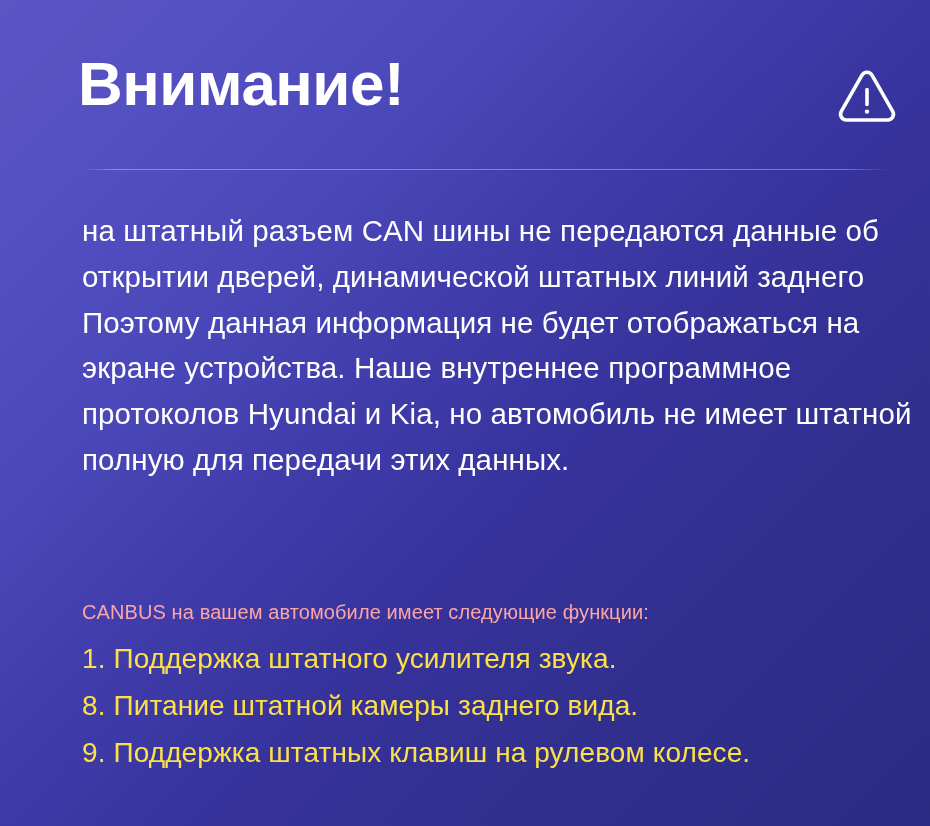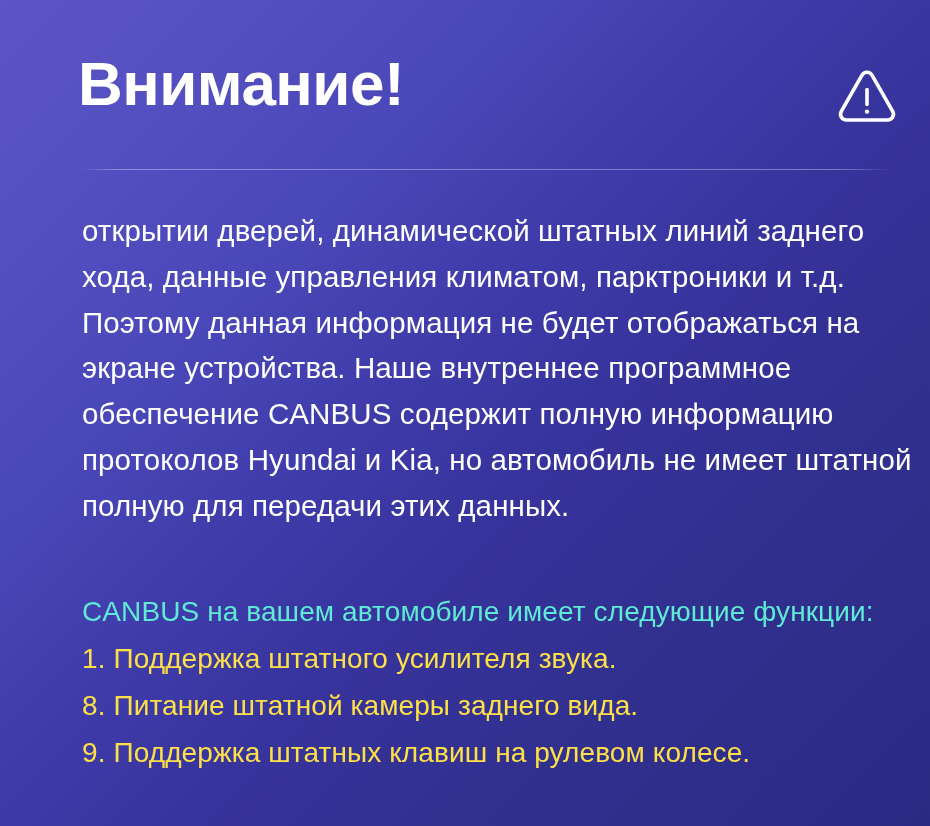--- a/index.html
+++ b/index.html
@@ -96,24 +96,24 @@
 
   
   .list-block {
     position: absolute;
     left: 62px;
     top: 589px;
     width: 818px;
   }
 
   .list-heading {
-    font-size: 28px;
+    font-size: 20px;
     font-weight: 400;
     line-height: 46px;
-    color: #5eead4;
+    color: #fca5a5;
     white-space: nowrap;
     letter-spacing: 0.1px;
   }
 
   .list-item {
     font-size: 28px;
     font-weight: 400;
     line-height: 47px;
     color: #fde047;
     white-space: nowrap;
@@ -138,25 +138,24 @@
                  C35.0 7.35 33.1 6.2 31 6.2 Z"></path>
         <line x1="31" y1="23.5" x2="31" y2="38.5"></line>
         <circle cx="31" cy="45.6" r="0.9" fill="#ffffff" stroke="#ffffff" stroke-width="2.6"></circle>
       </svg>
     </div>
 
     <div class="divider"></div>
   </div>
 
   <div class="body-block">
+    <div class="body-line">на штатный разъем CAN шины не передаются данные об</div>
     <div class="body-line">открытии дверей, динамической штатных линий заднего</div>
-    <div class="body-line">хода, данные управления климатом, парктроники и т.д.</div>
     <div class="body-line">Поэтому данная информация не будет отображаться на</div>
     <div class="body-line">экране устройства. Наше внутреннее программное</div>
-    <div class="body-line">обеспечение CANBUS содержит полную информацию</div>
     <div class="body-line">протоколов Hyundai и Kia, но автомобиль не имеет штатной</div>
     <div class="body-line">полную для передачи этих данных.</div>
   </div>
 
   <div class="list-block">
     <div class="list-heading">CANBUS на вашем автомобиле имеет следующие функции:</div>
     <div class="list-item">1. Поддержка штатного усилителя звука.</div>
     <div class="list-item">8. Питание штатной камеры заднего вида.</div>
     <div class="list-item">9. Поддержка штатных клавиш на рулевом колесе.</div>
   </div>

